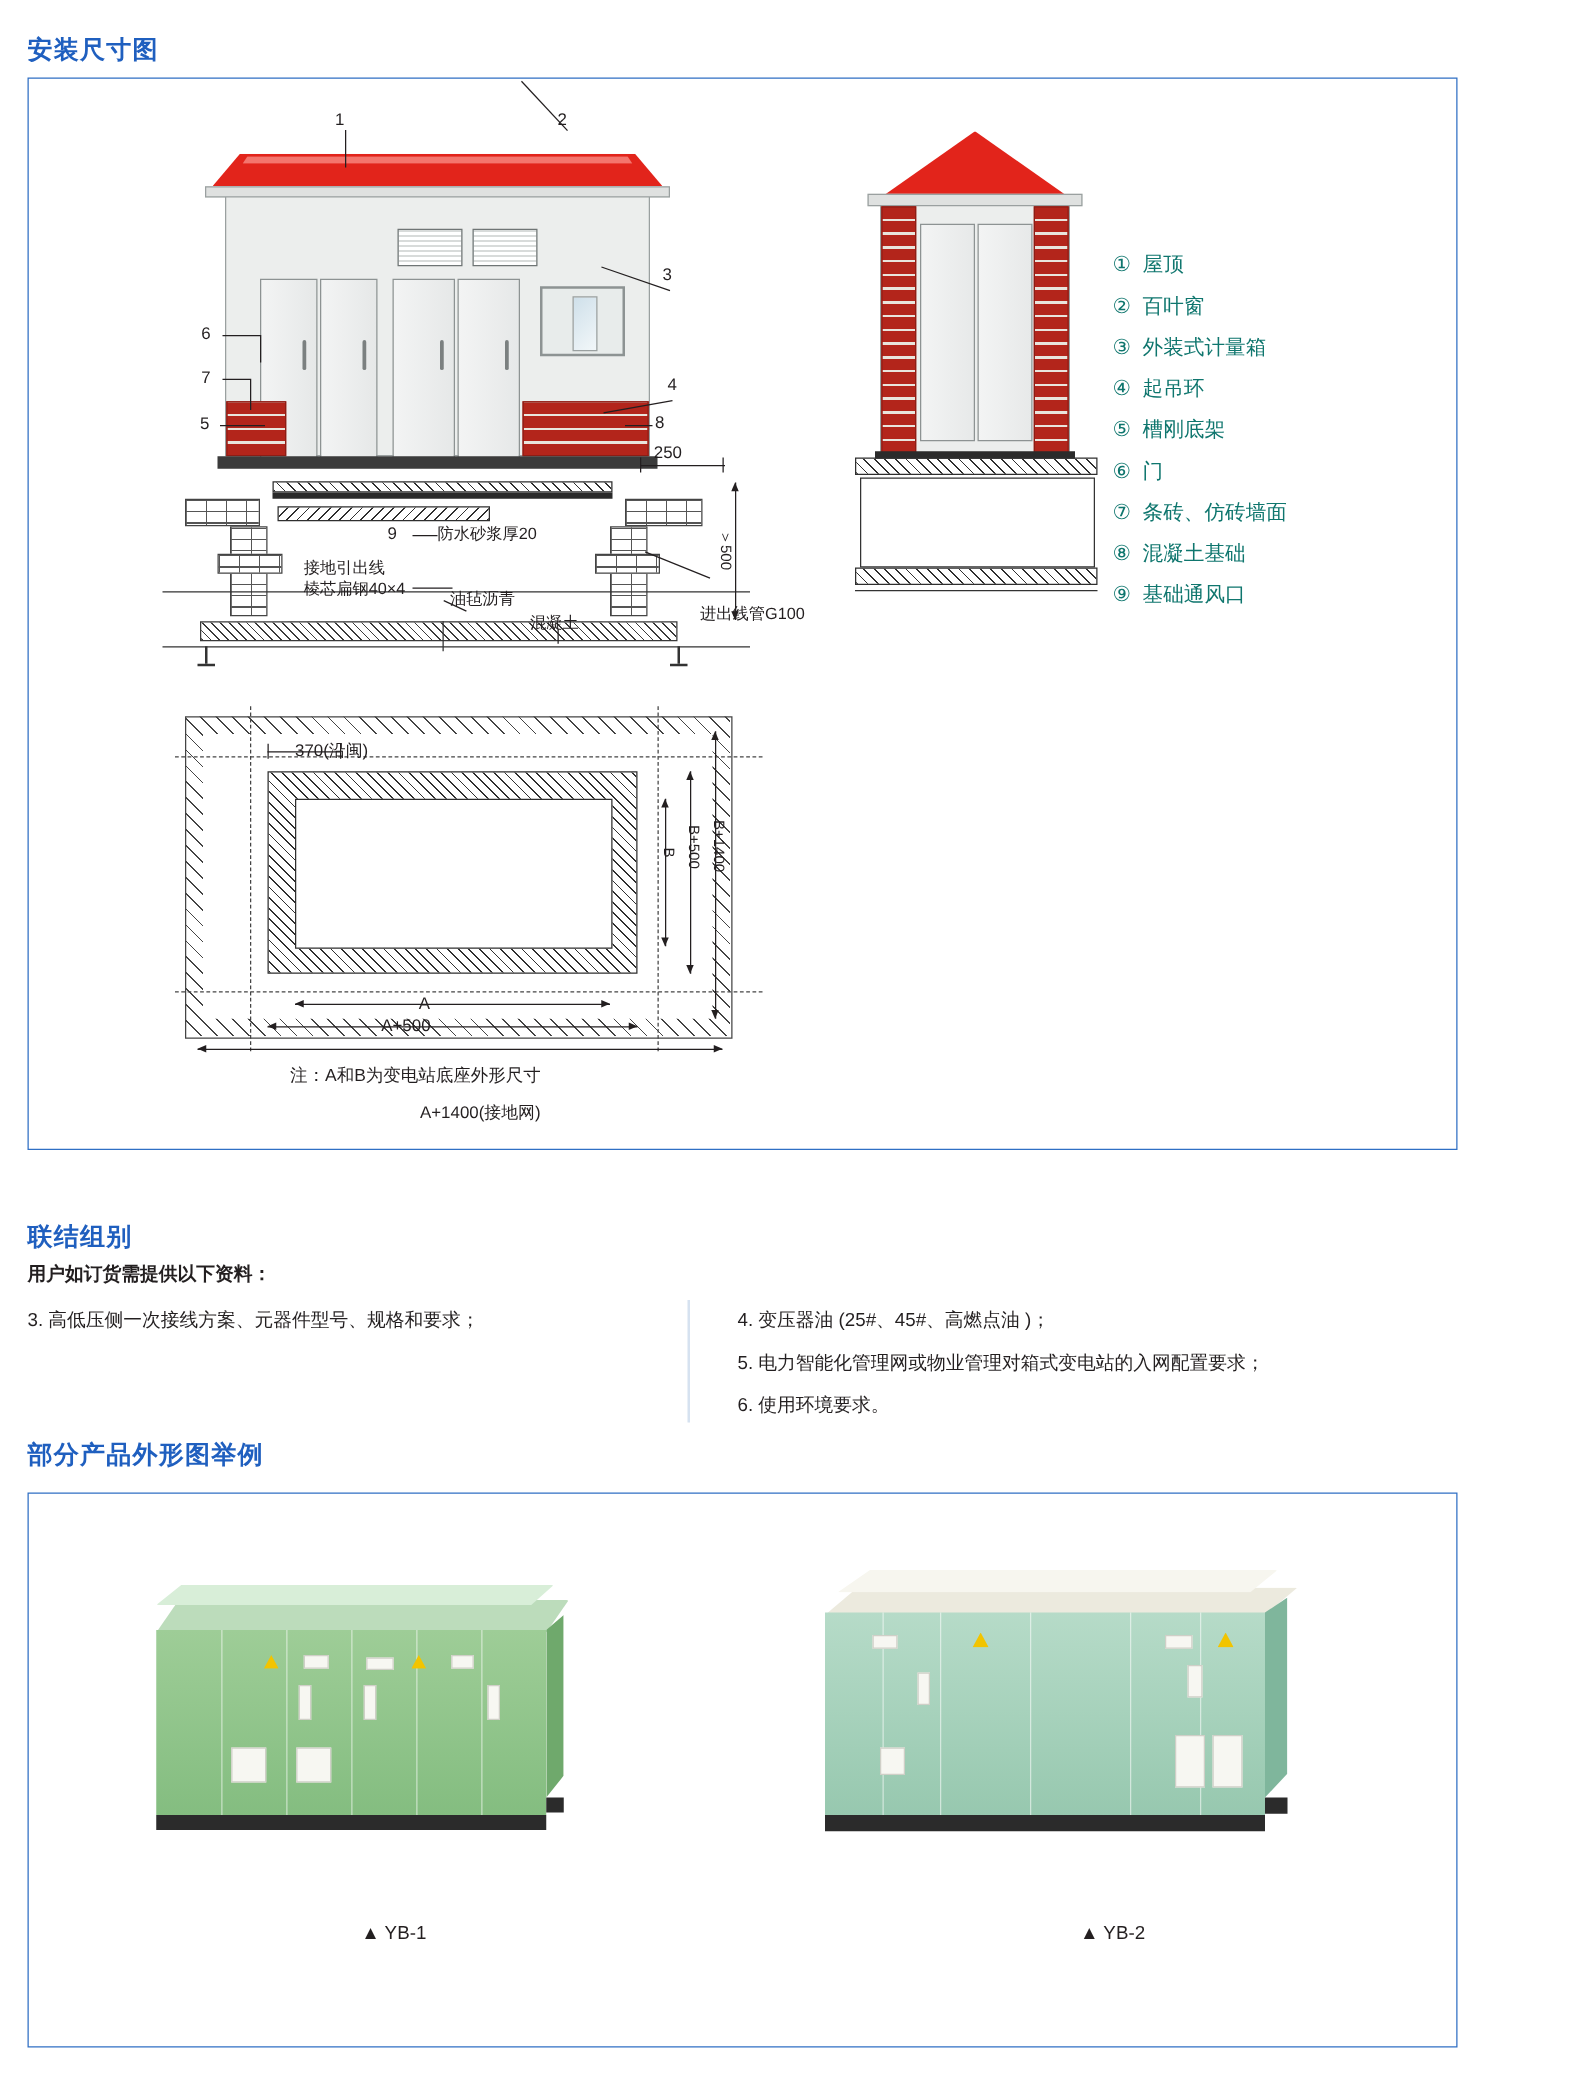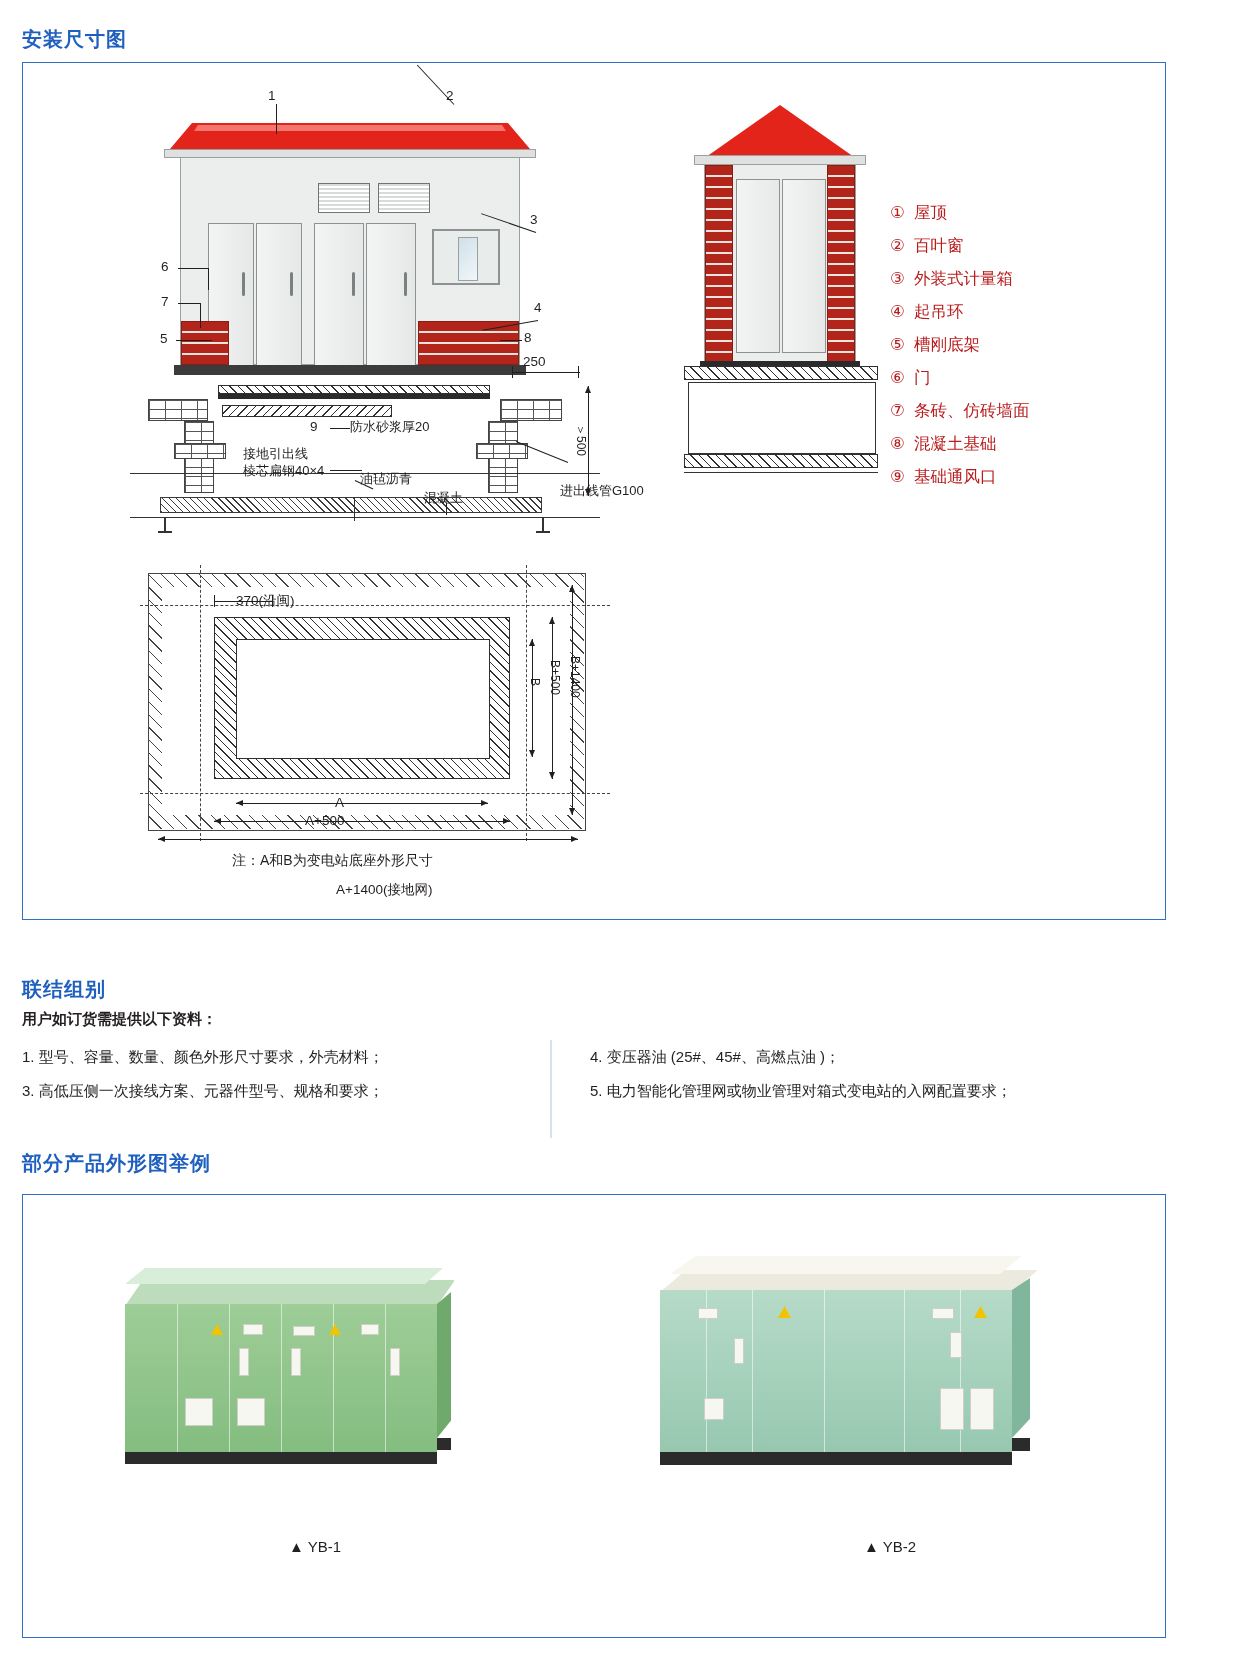--- a/index.html
+++ b/index.html
@@ -33,21 +33,22 @@
   }
   #panel-drawing{left:22px;top:62px;width:1144px;height:858px;}
   #panel-examples{left:22px;top:1194px;width:1144px;height:444px;}
 
   
   .legend{
     position:absolute;
     left:890px;top:196px;
     font-size:16.5px;
     line-height:33px;
-    color:#b91c1c;
+    color:#0f766e;
+    font-family:Liberation Mono, monospace;
   }
   .legend div{white-space:nowrap;}
   .legend .num{display:inline-block;width:24px;}
 
   
   .dr{position:absolute;}
   .lblbig{position:absolute;font-size:13.5px;color:#231f20;white-space:nowrap;}
   .callout{position:absolute;font-size:13px;color:#231f20;}
   .ln{position:absolute;background:#231f20;}
   .ln-h{height:1px;}
@@ -375,27 +376,27 @@
   <div class="vtext" style="left:548px;top:660px;font-size:12px;">B+500</div>
   <div class="vtext" style="left:568px;top:656px;font-size:12px;">B+1400</div>
   <div class="lblbig" style="left:232px;top:852px;font-size:14px;">注：A和B为变电站底座外形尺寸</div>
 
   <h2 class="section-title" id="title-order">联结组别</h2>
   <div id="order-lead">用户如订货需提供以下资料：</div>
 
   <div id="order-divider"></div>
 
   <div class="order-col" id="order-left">
-    <div>1. 型号、容量、数量、颜色外形尺寸要求，外壳材料；</div>
     <div>3. 高低压侧一次接线方案、元器件型号、规格和要求；</div>
   </div>
 
   <div class="order-col" id="order-right">
     <div>4. 变压器油 (25#、45#、高燃点油 )；</div>
     <div>5. 电力智能化管理网或物业管理对箱式变电站的入网配置要求；</div>
+    <div>6. 使用环境要求。</div>
   </div>
 
   <h2 class="section-title" id="title-examples">部分产品外形图举例</h2>
   <div class="panel" id="panel-examples"></div>
 
   <div class="prod kiosk" style="left:125px;top:1262px;width:330px;height:210px;">
     <div class="k-roof" style="left:0;top:18px;width:330px;height:26px;background:#bcdcbb;
          clip-path:polygon(18px 0,330px 0,312px 26px,0 26px);"></div>
     <div class="k-roof" style="left:0;top:6px;width:318px;height:16px;background:#d8eed8;
          clip-path:polygon(20px 0,318px 0,300px 16px,0 16px);"></div>

